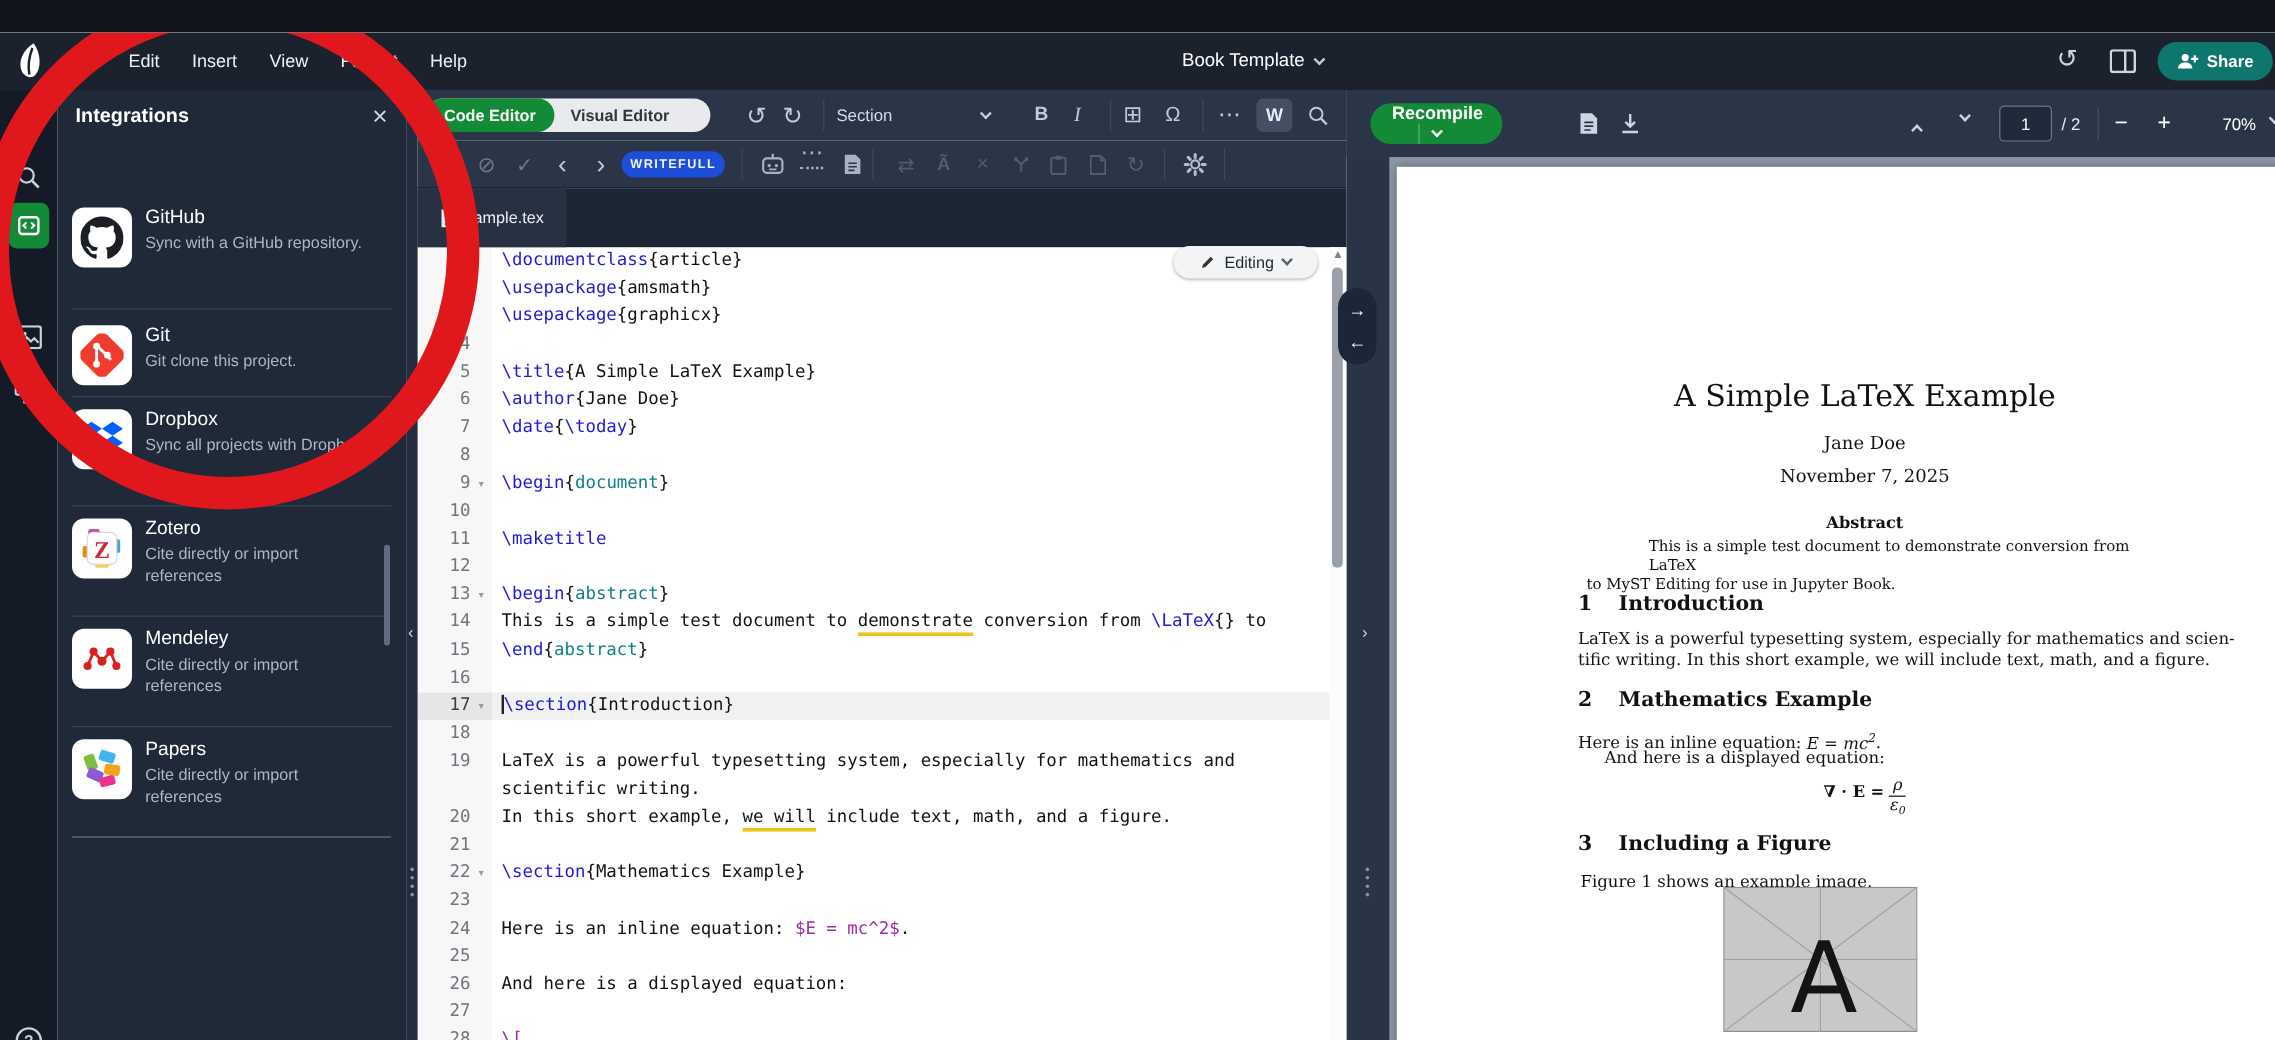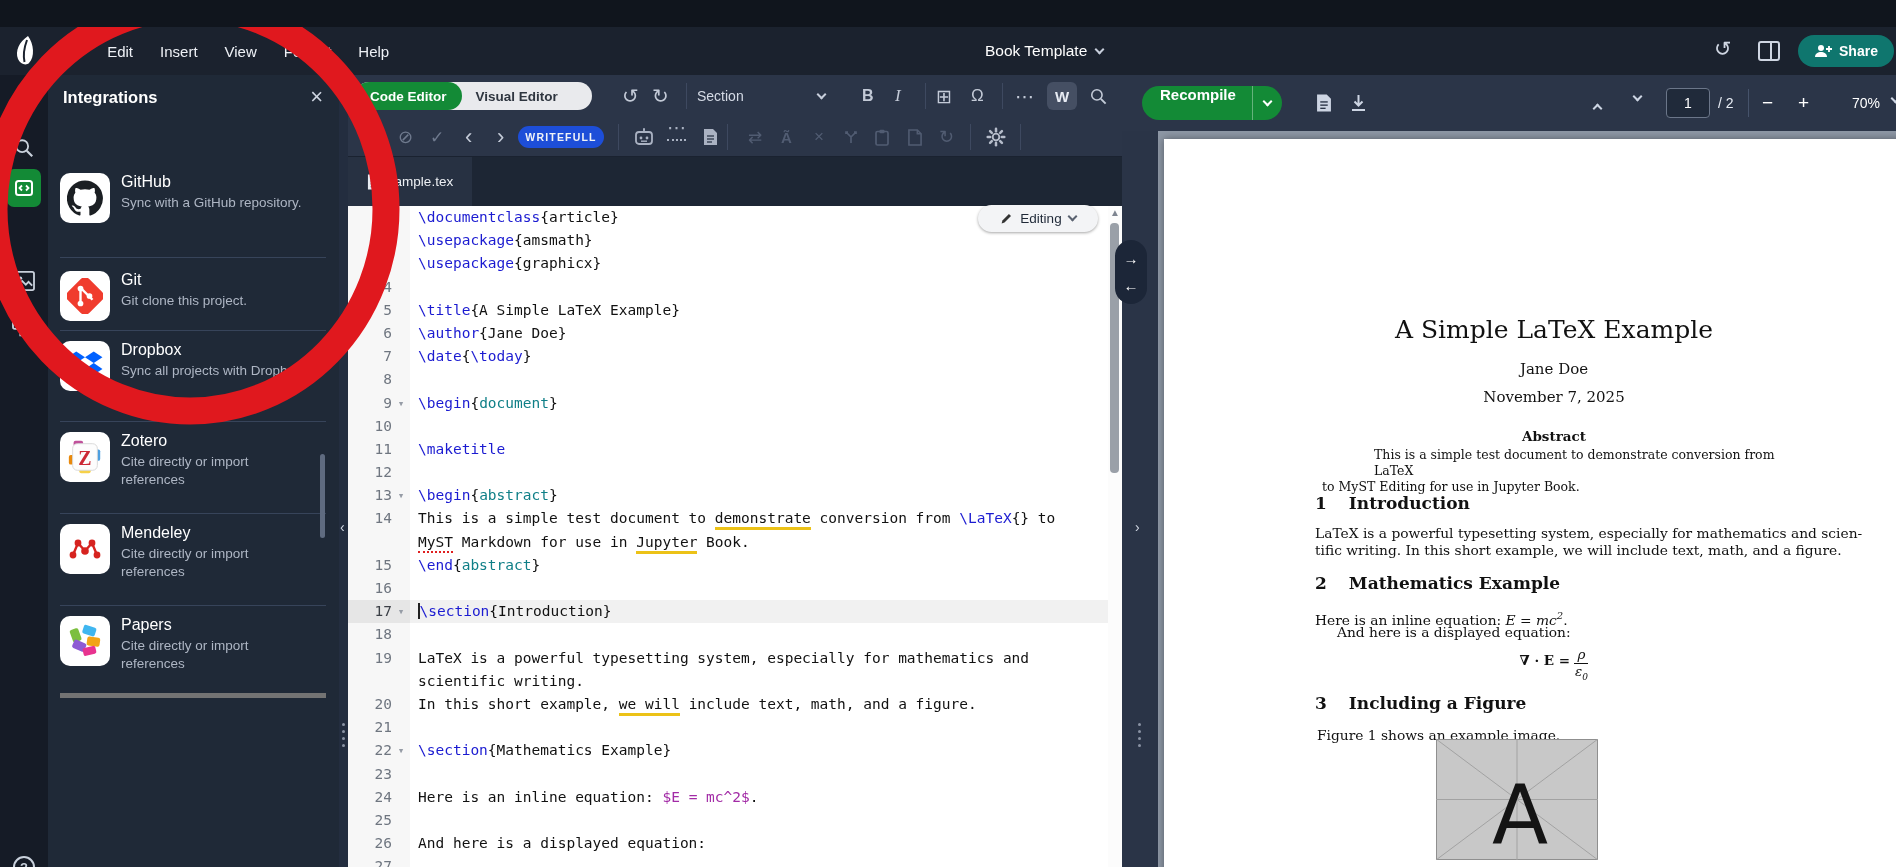--- a/index.html
+++ b/index.html
@@ -96,21 +96,21 @@
 
   
   #swap-pill { left:1115px; top:213px; width:32px; height:64px; background:#1c2638; border-radius:16px;
                display:flex; flex-direction:column; align-items:center; justify-content:space-evenly;
                color:#fff; font-size:15px; z-index:5; }
 
   
   #pdfbar { left:1122px; top:48px; width:774px; height:56px; background:#2b3548; z-index:4; }
   .p1 { top:0; height:56px; display:flex; align-items:center; }
   #recompile { left:20px; top:11px; height:34px; background:#138a36; border-radius:17px;
-               display:flex; color:#fff; font-weight:bold; font-size:15px; }
+               display:flex; align-items:center; color:#fff; font-weight:bold; font-size:15px;flex-direction:column; }
   #recompile .main { padding:0 16px 0 18px; }
   #recompile .split { width:30px; height:34px; border-left:1px solid rgba(255,255,255,.35);
                       display:flex; align-items:center; justify-content:center; }
   #page-box { left:544px; top:13px; width:44px; height:30px; background:#202a3a; border:1px solid #6b7689;
               border-radius:4px; color:#fff; font-size:14px; text-align:center; }
   #pdfarea { left:1158px; top:104px; width:738px; height:763px; background:#8d97a5; overflow:hidden; }
   #page { left:6px; top:8px; width:760px; height:780px; background:#fff;
           box-shadow:0 0 8px rgba(0,0,0,.4); font-family:"DejaVu Serif","Liberation Serif",serif; color:#111; }
   .pc { text-align:center; width:780px; }
   .pbody { left:151px; font-size:13.8px; line-height:17px; }
@@ -281,21 +281,21 @@
             <circle cx="24" cy="8" r="3.4" fill="#d6231f"></circle>
           <circle cx="29" cy="20" r="3.4" fill="#d6231f"></circle>
         </svg>
       </div>
       <div>
           <div class="integ-name">Mendeley</div>
            <div class="integ-desc">Cite directly or import references</div>
         </div>
     </div>
 
-    <div class="abs integ" style="top:541px;height:82px;border-bottom:5px solid #737373">
+    <div class="abs integ" style="top:541px;height:82px;border-bottom:1px solid #737373">
       <div class="tile">
         <svg width="36" height="36" viewBox="0 0 36 36">
           <rect x="16" y="3" width="13" height="9" rx="2" fill="#3fb6f0" transform="rotate(18 22 7)"></rect>
           <rect x="4" y="6" width="9" height="13" rx="2" fill="#7cbf3f" transform="rotate(-20 8 12)"></rect>
           <rect x="20" y="14" width="13" height="9" rx="2" fill="#f2a417" transform="rotate(8 26 18)"></rect>
           <rect x="6" y="18" width="13" height="9" rx="2" fill="#8e5bd4" transform="rotate(24 12 22)"></rect>
           <rect x="16" y="24" width="13" height="8" rx="2" fill="#e8338f" transform="rotate(-14 22 28)"></rect>
         </svg>
       </div>
       <div>
@@ -445,21 +445,20 @@
       <div class="crow"><div class="gut"><span class="num">5</span><span class="fold"></span></div><div class="ctext"><span class="cmd">\title</span><span class="pln">{A Simple LaTeX Example}</span></div></div>
       <div class="crow"><div class="gut"><span class="num">6</span><span class="fold"></span></div><div class="ctext"><span class="cmd">\author</span><span class="pln">{Jane Doe}</span></div></div>
       <div class="crow"><div class="gut"><span class="num">7</span><span class="fold"></span></div><div class="ctext"><span class="cmd">\date</span><span class="pln">{</span><span class="cmd">\today</span><span class="pln">}</span></div></div>
       <div class="crow"><div class="gut"><span class="num">8</span><span class="fold"></span></div><div class="ctext"></div></div>
       <div class="crow"><div class="gut"><span class="num">9</span><span class="fold">▾</span></div><div class="ctext"><span class="cmd">\begin</span><span class="pln">{</span><span class="env">document</span><span class="pln">}</span></div></div>
       <div class="crow"><div class="gut"><span class="num">10</span><span class="fold"></span></div><div class="ctext"></div></div>
       <div class="crow"><div class="gut"><span class="num">11</span><span class="fold"></span></div><div class="ctext"><span class="cmd">\maketitle</span></div></div>
       <div class="crow"><div class="gut"><span class="num">12</span><span class="fold"></span></div><div class="ctext"></div></div>
       <div class="crow"><div class="gut"><span class="num">13</span><span class="fold">▾</span></div><div class="ctext"><span class="cmd">\begin</span><span class="pln">{</span><span class="env">abstract</span><span class="pln">}</span></div></div>
       <div class="crow"><div class="gut"><span class="num">14</span><span class="fold"></span></div><div class="ctext"><span class="pln">This is a simple test document to </span><span class="pln uy">demonstrate</span><span class="pln"> conversion from </span><span class="cmd">\LaTeX</span><span class="pln">{} to</span></div></div>
-      <div class="crow"><div class="gut"><span class="num"></span><span class="fold"></span></div><div class="ctext"><span class="pln ur">MyST</span><span class="pln"> Markdown for use in </span><span class="pln uy">Jupyter</span><span class="pln"> Book.</span></div></div>
       <div class="crow"><div class="gut"><span class="num">15</span><span class="fold"></span></div><div class="ctext"><span class="cmd">\end</span><span class="pln">{</span><span class="env">abstract</span><span class="pln">}</span></div></div>
       <div class="crow"><div class="gut"><span class="num">16</span><span class="fold"></span></div><div class="ctext"></div></div>
       <div class="crow active"><div class="gut"><span class="num">17</span><span class="fold">▾</span></div><div class="ctext"><span class="caret"></span><span class="cmd">\section</span><span class="pln">{Introduction}</span></div></div>
       <div class="crow"><div class="gut"><span class="num">18</span><span class="fold"></span></div><div class="ctext"></div></div>
       <div class="crow"><div class="gut"><span class="num">19</span><span class="fold"></span></div><div class="ctext"><span class="pln">LaTeX is a powerful typesetting system, especially for mathematics and</span></div></div>
       <div class="crow"><div class="gut"><span class="num"></span><span class="fold"></span></div><div class="ctext"><span class="pln">scientific writing.</span></div></div>
       <div class="crow"><div class="gut"><span class="num">20</span><span class="fold"></span></div><div class="ctext"><span class="pln">In this short example, </span><span class="pln uy">we will</span><span class="pln"> include text, math, and a figure.</span></div></div>
       <div class="crow"><div class="gut"><span class="num">21</span><span class="fold"></span></div><div class="ctext"></div></div>
       <div class="crow"><div class="gut"><span class="num">22</span><span class="fold">▾</span></div><div class="ctext"><span class="cmd">\section</span><span class="pln">{Mathematics Example}</span></div></div>
       <div class="crow"><div class="gut"><span class="num">23</span><span class="fold"></span></div><div class="ctext"></div></div>

